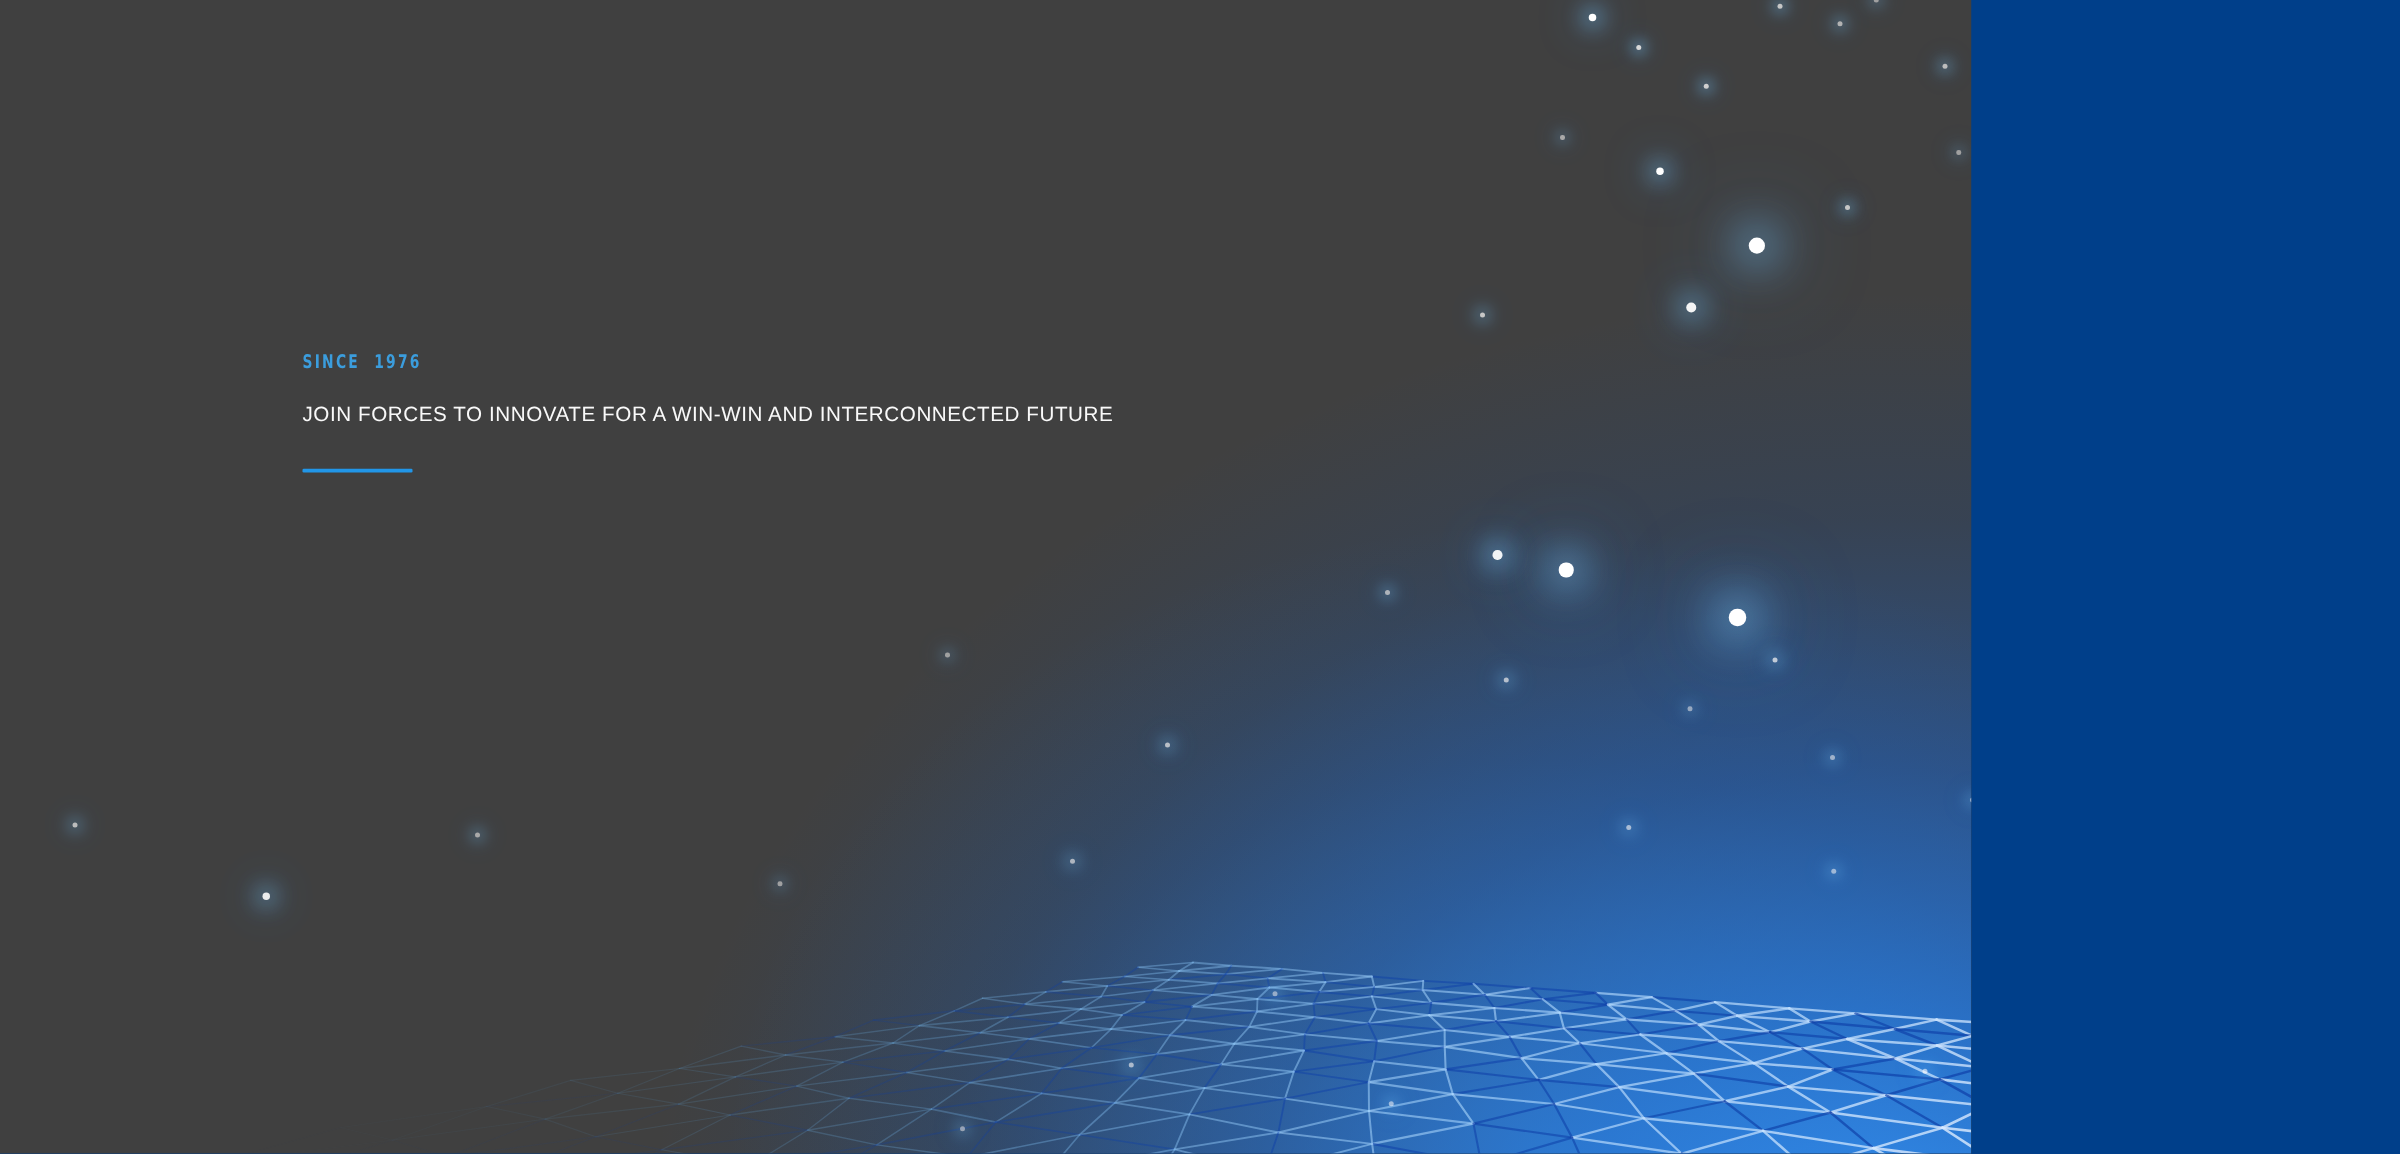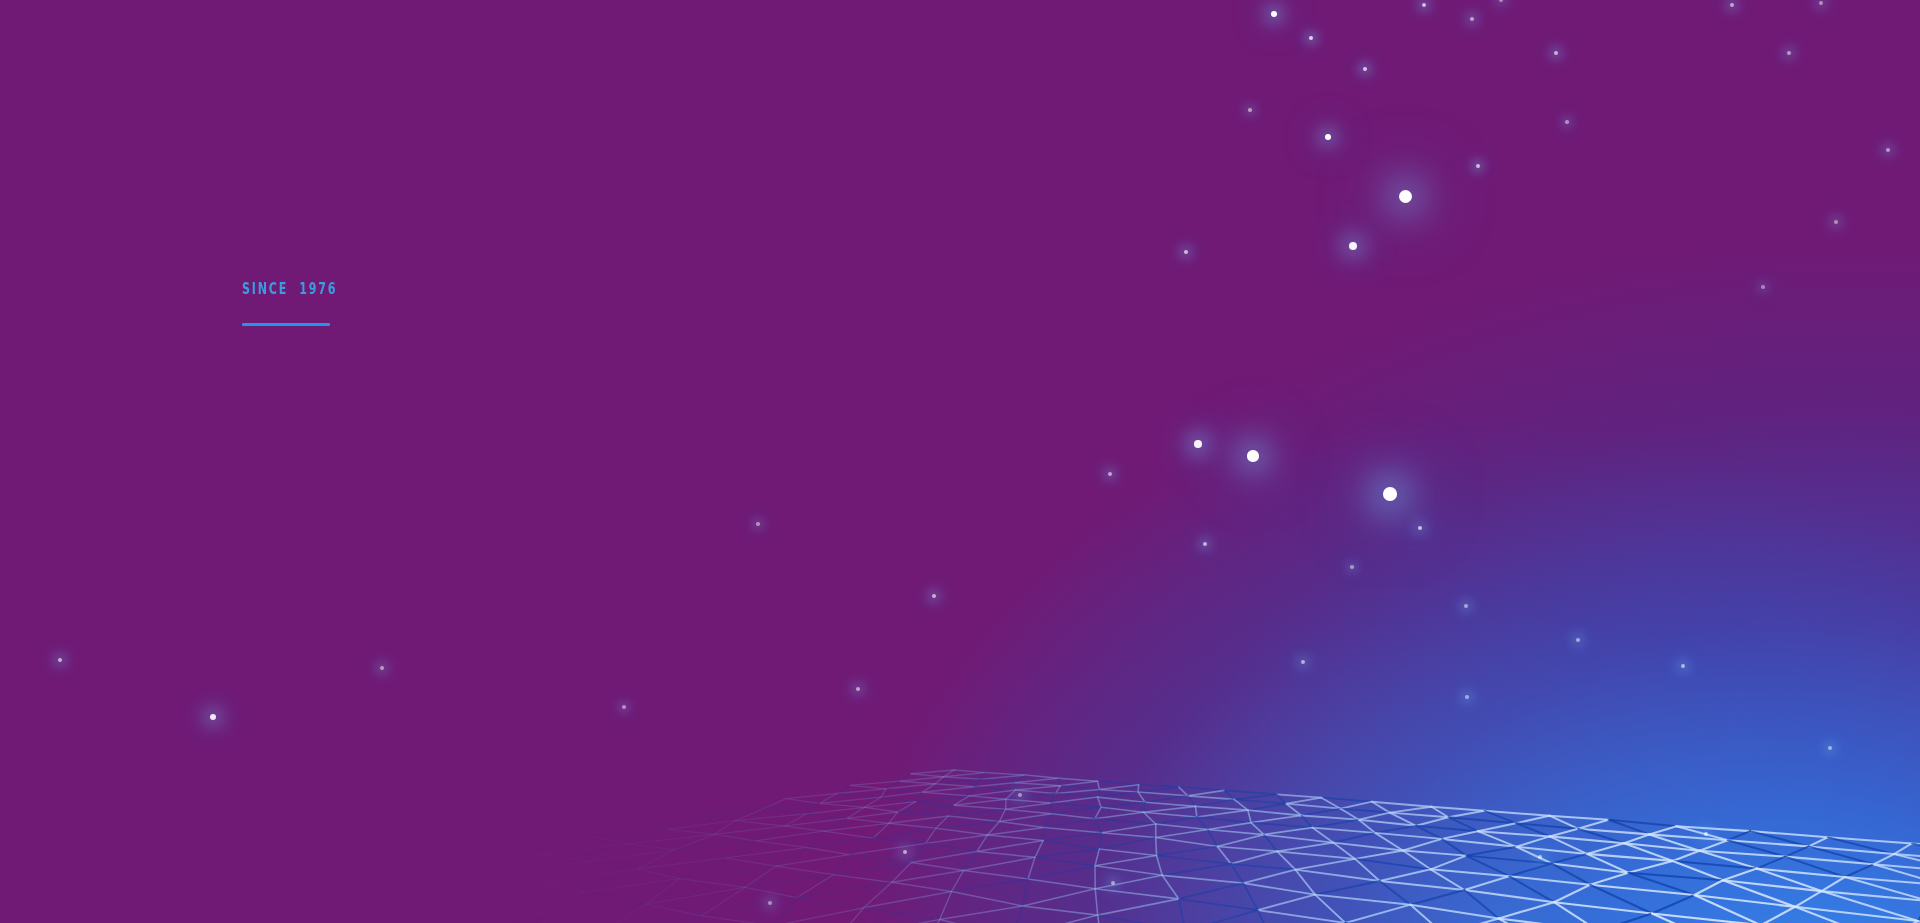--- a/index.html
+++ b/index.html
@@ -6,24 +6,24 @@
     margin: 0;
     padding: 0;
     background: #003f8a;
   }
   body {
     font-family: "Liberation Sans", "DejaVu Sans", sans-serif;
   }
 
   #banner {
     position: relative;
-    width: 1920px;
+    width: 1577px;
     height: 923px;
     overflow: hidden;
-    background: #701a75;
+    background: #404040;
   }
 
   
   .bg-glow {
     position: absolute;
     inset: 0;
     background:
       radial-gradient(ellipse 1250px 1000px at 96% 112%,
         rgba(50,150,255,0.92) 0%,
         rgba(34,128,242,0.70) 22%,
@@ -991,16 +991,17 @@
       <div class="dot" style="left: 902.8px; top: 849.8px; width: 4.4px; height: 4.4px; opacity: 0.6; box-shadow: rgba(120, 200, 255, 0.75) 0px 0px 12px 3px, rgba(60, 150, 255, 0.38) 0px 0px 25px 4px;"></div>
       <div class="dot" style="left: 1018px; top: 793px; width: 4px; height: 4px; opacity: 0.5; box-shadow: rgba(120, 200, 255, 0.75) 0px 0px 11px 3px, rgba(60, 150, 255, 0.38) 0px 0px 23px 4px;"></div>
       <div class="dot" style="left: 768px; top: 901px; width: 4px; height: 4px; opacity: 0.5; box-shadow: rgba(120, 200, 255, 0.75) 0px 0px 11px 3px, rgba(60, 150, 255, 0.38) 0px 0px 23px 4px;"></div>
       <div class="dot" style="left: 1886px; top: 148px; width: 4px; height: 4px; opacity: 0.55; box-shadow: rgba(120, 200, 255, 0.75) 0px 0px 11px 3px, rgba(60, 150, 255, 0.38) 0px 0px 23px 4px;"></div>
       <div class="dot" style="left: 1834px; top: 220px; width: 4px; height: 4px; opacity: 0.5; box-shadow: rgba(120, 200, 255, 0.75) 0px 0px 11px 3px, rgba(60, 150, 255, 0.38) 0px 0px 23px 4px;"></div>
       <div class="dot" style="left: 1761.2px; top: 285.2px; width: 3.6px; height: 3.6px; opacity: 0.45; box-shadow: rgba(120, 200, 255, 0.75) 0px 0px 10px 2px, rgba(60, 150, 255, 0.38) 0px 0px 21px 4px;"></div>
     </div>
 
   <div class="copy">
     <p class="eyebrow">SINCE  1976</p>
+    <p class="subhead">JOIN FORCES TO INNOVATE FOR A WIN-WIN AND INTERCONNECTED FUTURE</p>
     <div class="rule"></div>
   </div>
 
 </div>
 
 </body></html>

